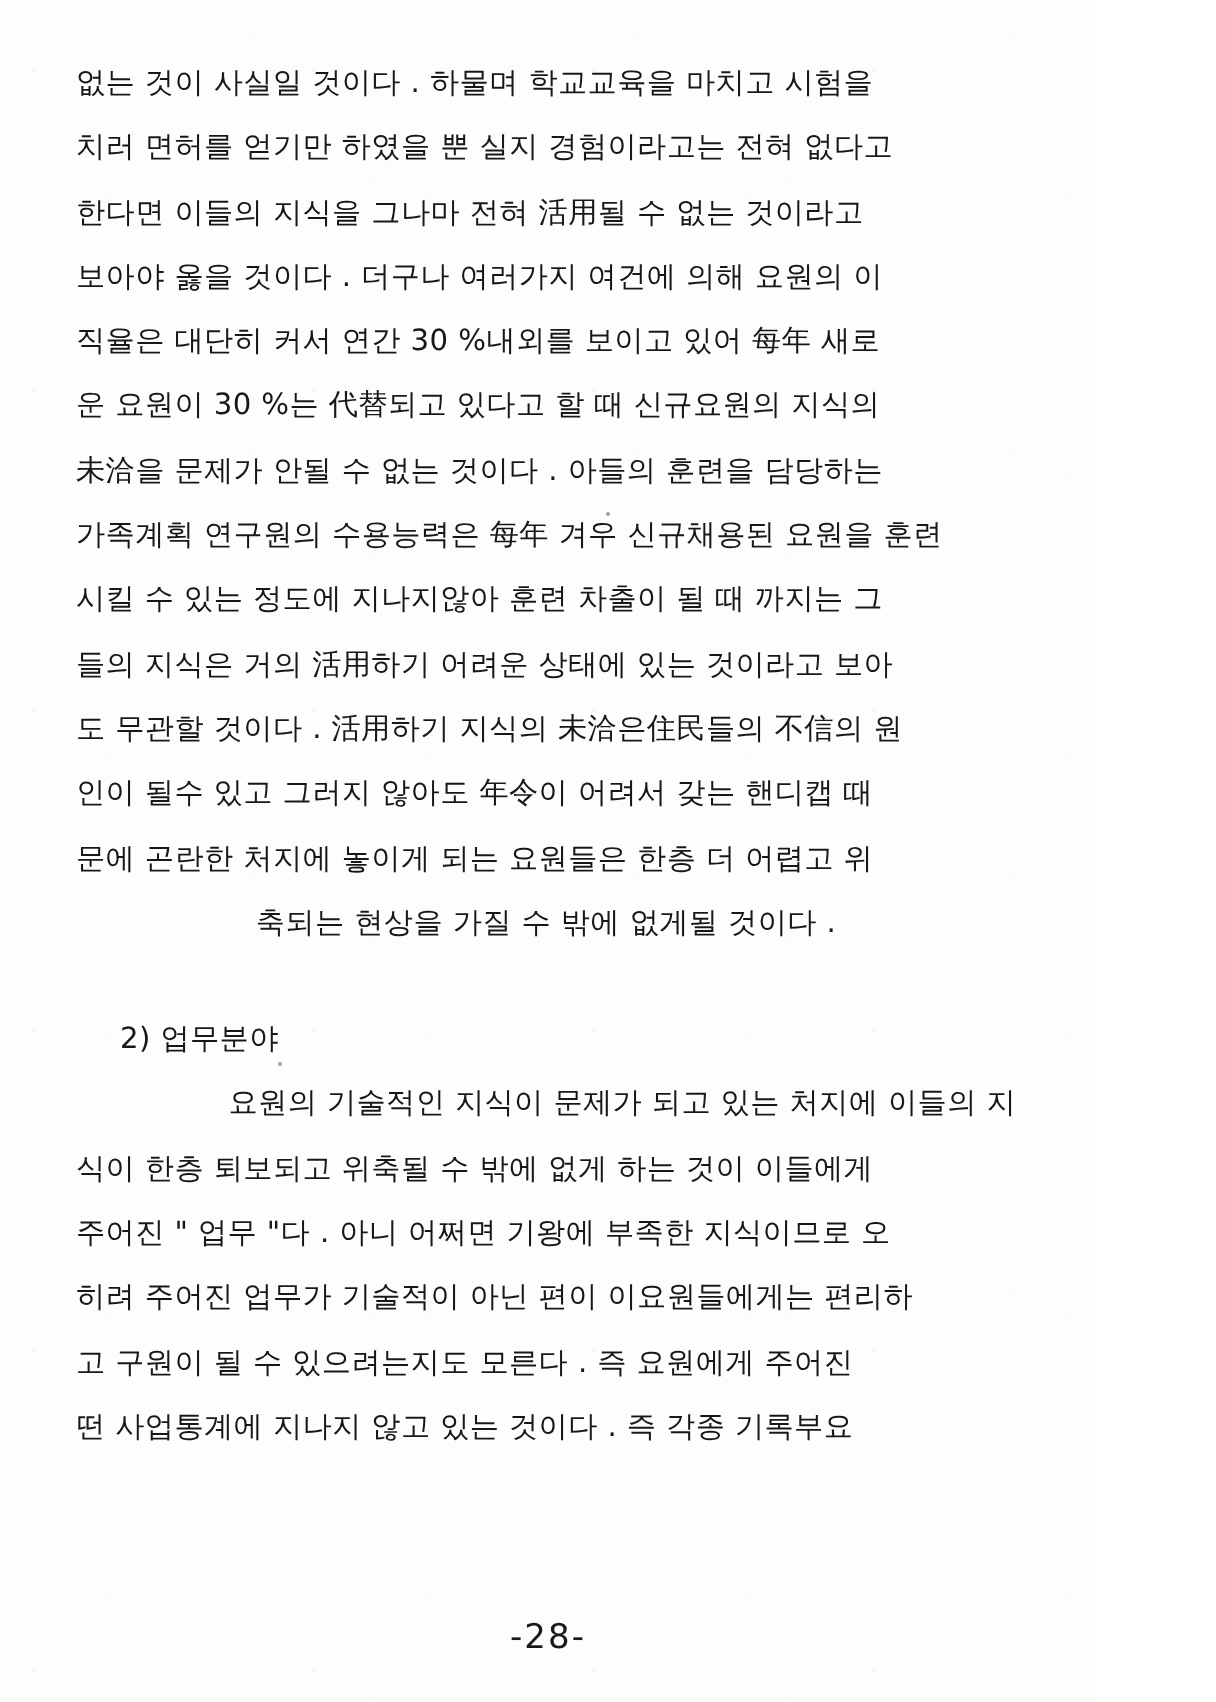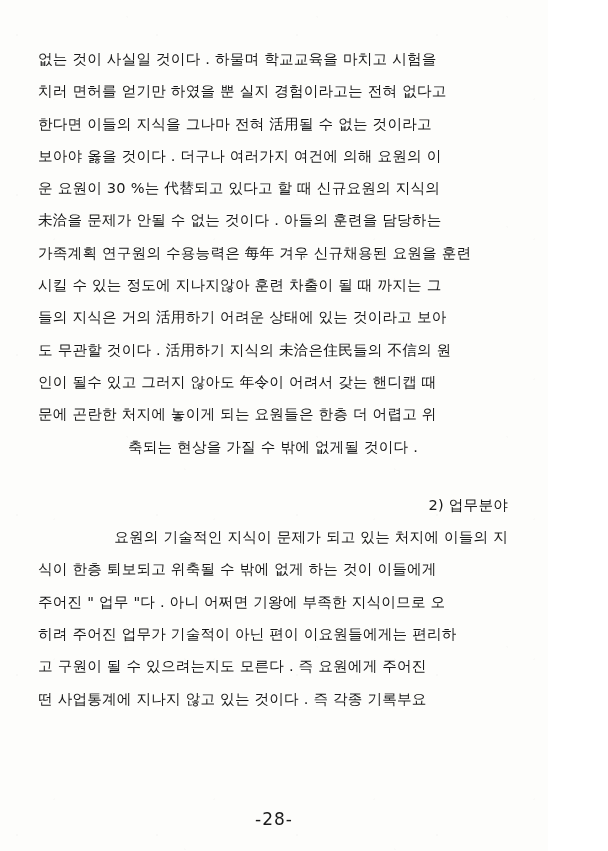--- a/index.html
+++ b/index.html
@@ -14,21 +14,21 @@
     color: #1a1a1a;
     position: relative;
     overflow: hidden;
   }
   .page {
     position: relative;
     width: 548px;
     height: 851px;
     background: #fdfdfb;
     box-sizing: border-box;
-    padding: 43px 40px 20px 38px;
+    padding: 26px 40px 20px 38px;
   }
   
   .page::after {
     content: "";
     position: absolute;
     top: 0; left: 0; right: 0; bottom: 0;
     pointer-events: none;
     background:
       radial-gradient(circle at 12% 22%, rgba(0,0,0,0.022) 0 1px, transparent 1px),
       radial-gradient(circle at 67% 8%, rgba(0,0,0,0.02) 0 1px, transparent 1px),
@@ -62,21 +62,20 @@
     justify-content: center;
   }
   .indent {
     display: inline-block;
     width: 26px;
   }
   .heading-line {
     height: 32.3px;
     display: flex;
     align-items: center;
-    justify-content: flex-end;
   }
   .heading-line .indent {
     width: 22px;
   }
   .spacer {
     height: 26px;
   }
   .folio {
     position: absolute;
     left: 0;
@@ -110,20 +109,23 @@
           <span>없는 것이 사실일 것이다 . 하물며 학교교육을 마치고 시험을</span>
         </div>
       <div class="j">
           <span>치러 면허를 얻기만 하였을 뿐 실지 경험이라고는 전혀 없다고</span>
         </div>
       <div class="j">
           <span>한다면 이들의 지식을 그나마 전혀 活用될 수 없는 것이라고</span>
         </div>
       <div class="j">
           <span>보아야 옳을 것이다 . 더구나 여러가지 여건에 의해 요원의 이</span>
+        </div>
+      <div class="j">
+          <span>직율은 대단히 커서 연간 30 %내외를 보이고 있어 每年 새로</span>
         </div>
       <div class="j">
           <span>운 요원이 30 %는 代替되고 있다고 할 때 신규요원의 지식의</span>
         </div>
       <div class="j">
           <span>未洽을 문제가 안될 수 없는 것이다 . 아들의 훈련을 담당하는</span>
         </div>
       <div class="j">
           <span>가족계획 연구원의 수용능력은 每年 겨우 신규채용된 요원을 훈련</span>
         </div>

